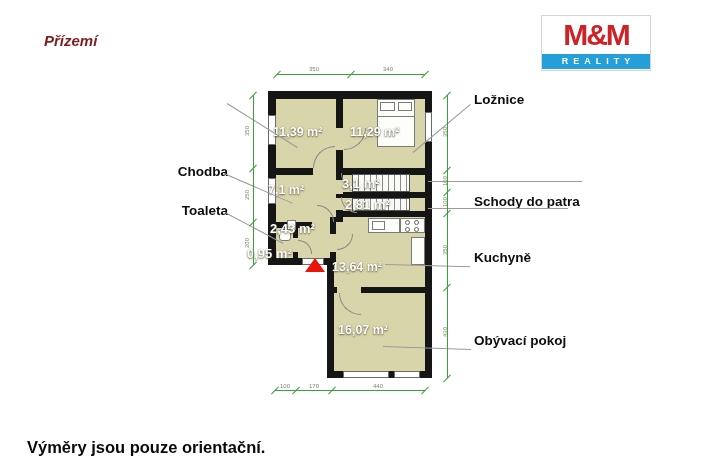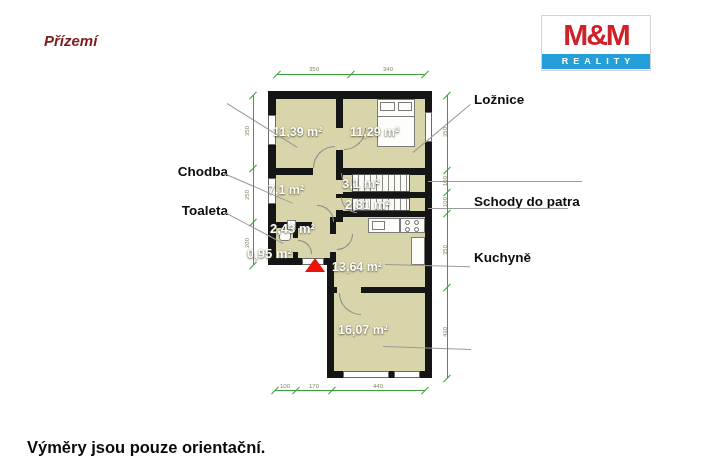--- a/index.html
+++ b/index.html
@@ -126,20 +126,21 @@
   <div class="area sm" style="left:270px;top:221px;">2,43 m²</div>
   <div class="area sm" style="left:247px;top:238px;margin-top:8px;">0,95 m²</div>
   <div class="area" style="left:332px;top:246px;margin-top:14px;">13,64 m²</div>
   <div class="area" style="left:338px;top:323px;">16,07 m²</div>
 
   <div class="rlabel r" style="left:138px;top:164px;">Chodba</div>
   <div class="rlabel r" style="left:138px;top:203px;">Toaleta</div>
   <div class="rlabel" style="left:474px;top:92px;">Ložnice</div>
   <div class="rlabel" style="left:474px;top:194px;">Schody do patra</div>
   <div class="rlabel" style="left:474px;top:250px;">Kuchyně</div>
+  <div class="rlabel" style="left:474px;top:333px;">Obývací pokoj</div>
 
   <div class="leader" style="left:227px;top:103px;width:83px;transform:rotate(32deg);"></div>
   <div class="leader" style="left:224px;top:173px;width:75px;transform:rotate(23.5deg);"></div>
   <div class="leader" style="left:225px;top:212px;width:66px;transform:rotate(28deg);"></div>
   <div class="leader" style="left:413px;top:152px;width:75px;transform:rotate(-40deg);"></div>
   <div class="leader" style="left:428px;top:181px;width:154px;"></div>
   <div class="leader" style="left:428px;top:208px;width:140px;"></div>
   <div class="leader" style="left:385px;top:264px;width:85px;transform:rotate(1.5deg);"></div>
   <div class="leader" style="left:383px;top:346px;width:88px;transform:rotate(2deg);"></div>
 

